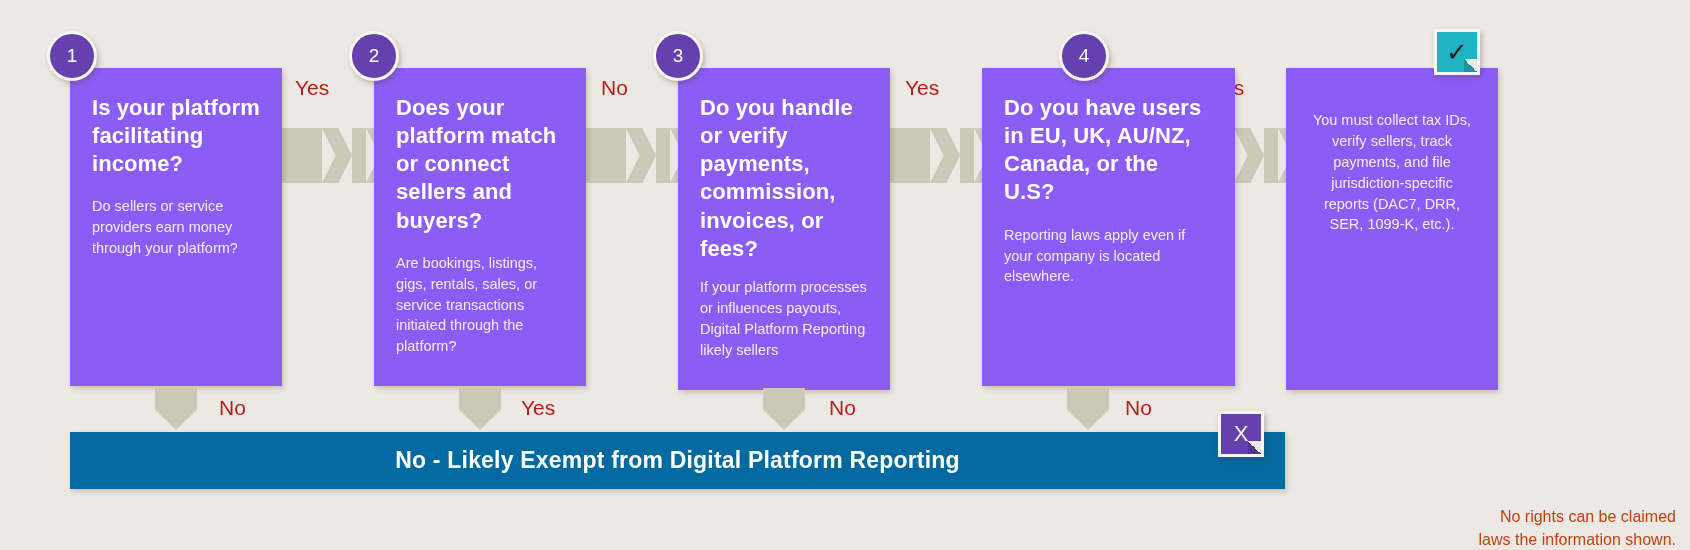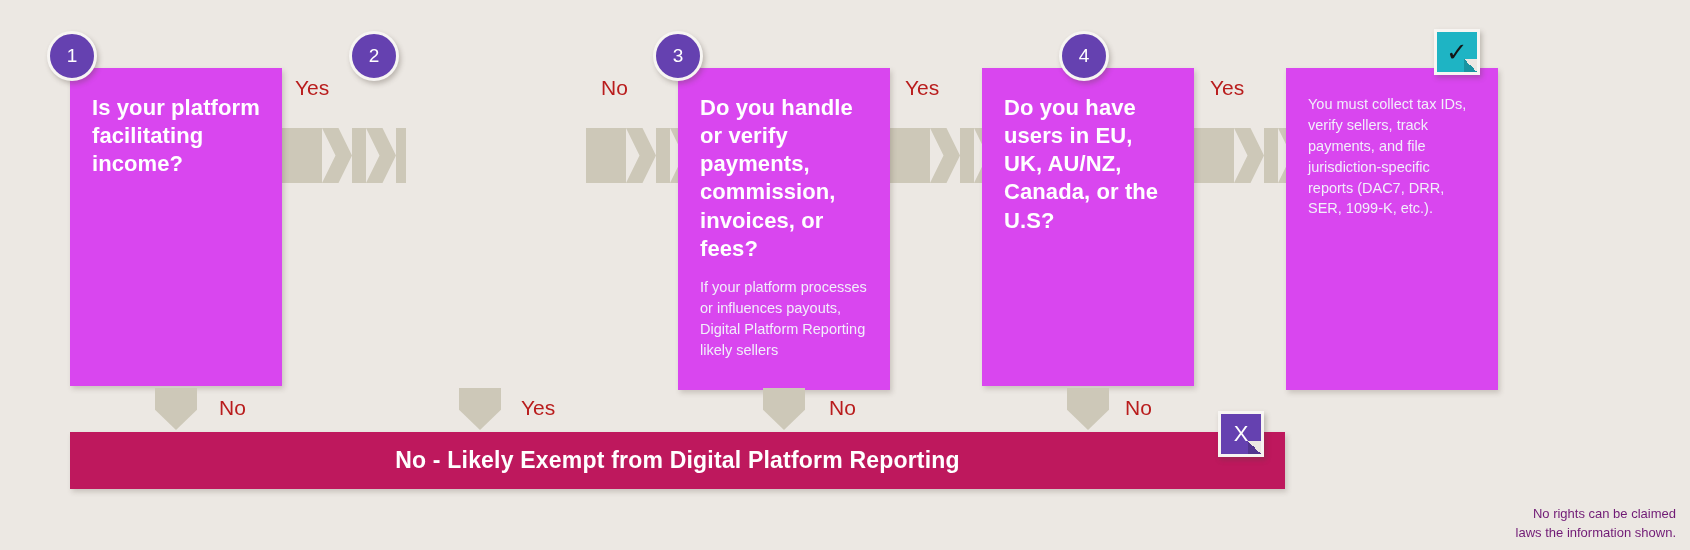--- a/index.html
+++ b/index.html
@@ -14,21 +14,21 @@
   
   .chev-band{position:absolute;height:55px;display:flex;align-items:center;}
   .chev{
     width:30px;height:55px;background:#cdc8b8;
     clip-path:polygon(0 0,55% 0,100% 50%,55% 100%,0 100%,45% 50%);
   }
   .chev-bar{height:55px;background:#cdc8b8;}
 
   
   .card{
-    position:absolute;background:#d946ef;
+    position:absolute;background:#8b5cf6;
     box-shadow:2px 3px 5px rgba(80,70,60,.22);
     box-sizing:border-box;padding:26px 22px 18px 22px;
   }
   .card h3{
     margin:0;color:#ffffff;font-weight:bold;
     font-size:22px;line-height:1.28;letter-spacing:.1px;
   }
   .card p{
     margin:18px 0 0 0;color:#f2eefb;
     font-size:14.5px;line-height:1.44;
@@ -65,29 +65,29 @@
   }
 
   
   .downarrow{
     position:absolute;width:42px;height:42px;background:#cdc8b8;
     clip-path:polygon(0 0,100% 0,100% 52%,50% 100%,0 52%);
   }
 
   
   .bottombar{
-    position:absolute;background:#be185d;
+    position:absolute;background:#0369a1;
     box-shadow:2px 3px 5px rgba(80,70,60,.22);
     display:flex;align-items:center;justify-content:center;
     color:#fff;font-size:23px;font-weight:bold;letter-spacing:.2px;
   }
 
   .disclaimer{
     position:absolute;text-align:right;
-    color:#701a75;font-size:13px;line-height:1.45;
+    color:#c2410c;font-size:16px;line-height:1.45;
   }
 </style>
 </head>
 <body>
 
 <div class="canvas">
 
   <div class="chev-band" style="left:282px;top:128px;">
     <div class="chev-bar" style="width:40px;"></div>
     <div class="chev"></div>
@@ -117,46 +117,52 @@
     <div class="chev-bar" style="width:10px;"></div>
   </div>
 
   <div class="edgelabel" style="left:295px;top:76px;">Yes</div>
   <div class="edgelabel" style="left:601px;top:76px;">No</div>
   <div class="edgelabel" style="left:905px;top:76px;">Yes</div>
   <div class="edgelabel" style="left:1210px;top:76px;">Yes</div>
 
   <div class="card" style="left:70px;top:68px;width:212px;height:318px;">
     <h3>Is your platform facilitating income?</h3>
+    <p>Do sellers or service providers earn money through your platform?</p>
   </div>
   <div class="numbadge" style="left:47px;top:31px;">
     <span>1</span>
   </div>
 
+  <div class="card" style="left:374px;top:68px;width:212px;height:318px;">
+    <h3>Does your platform match or connect sellers and buyers?</h3>
+    <p>Are bookings, listings, gigs, rentals, sales, or service transactions initiated through the platform?</p>
+  </div>
   <div class="numbadge" style="left:349px;top:31px;">
     <span>2</span>
   </div>
 
   <div class="card" style="left:678px;top:68px;width:212px;height:322px;">
     <h3>Do you handle or verify payments, commission, invoices, or fees?</h3>
     <p style="margin-top:14px;">If your platform processes or influences payouts, Digital Platform Reporting likely sellers</p>
   </div>
   <div class="numbadge" style="left:653px;top:31px;">
     <span>3</span>
   </div>
 
-  <div class="card" style="left:982px;top:68px;width:212px;height:318px;">
+  <div class="card" style="left:982px;top:68px;width:253px;height:318px;">
     <h3>Do you have users in EU, UK, AU/NZ, Canada, or the U.S?</h3>
+    <p>Reporting laws apply even if your company is located elsewhere.</p>
   </div>
   <div class="numbadge" style="left:1059px;top:31px;">
     <span>4</span>
   </div>
 
   <div class="card" style="left:1286px;top:68px;width:212px;height:322px;">
-    <p style="margin-top:0;">You must collect tax IDs, verify sellers, track payments, and file jurisdiction-specific reports (DAC7, DRR, SER, 1099-K, etc.).</p>
+    <p style="margin-top:16px;text-align:center;">You must collect tax IDs, verify sellers, track payments, and file jurisdiction-specific reports (DAC7, DRR, SER, 1099-K, etc.).</p>
   </div>
   <div class="foldbadge" style="left:1434px;top:29px;background:#1eb4c4;">
     <span style="color:#151515;">✓</span>
     <i class="fold"></i>
   </div>
 
   <div class="downarrow" style="left:155px;top:388px;"></div>
   <div class="edgelabel" style="left:219px;top:396px;">No</div>
 
   <div class="downarrow" style="left:459px;top:388px;"></div>

